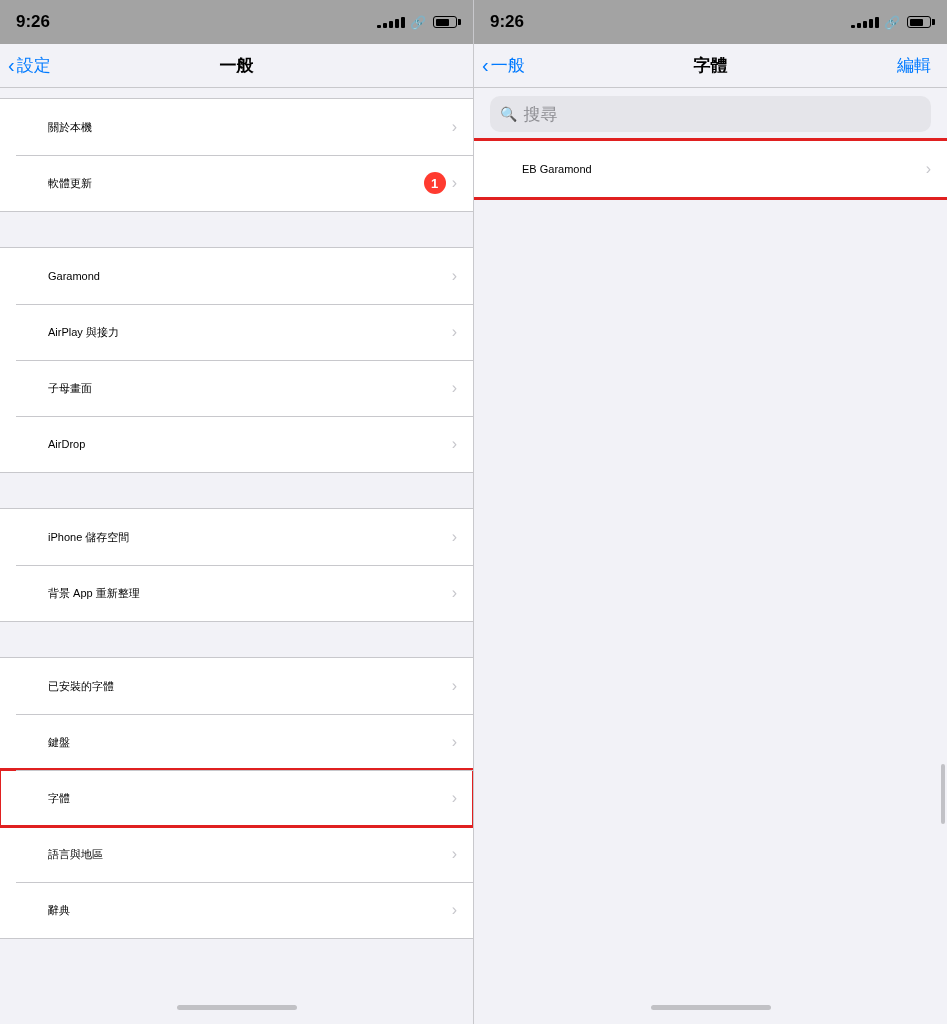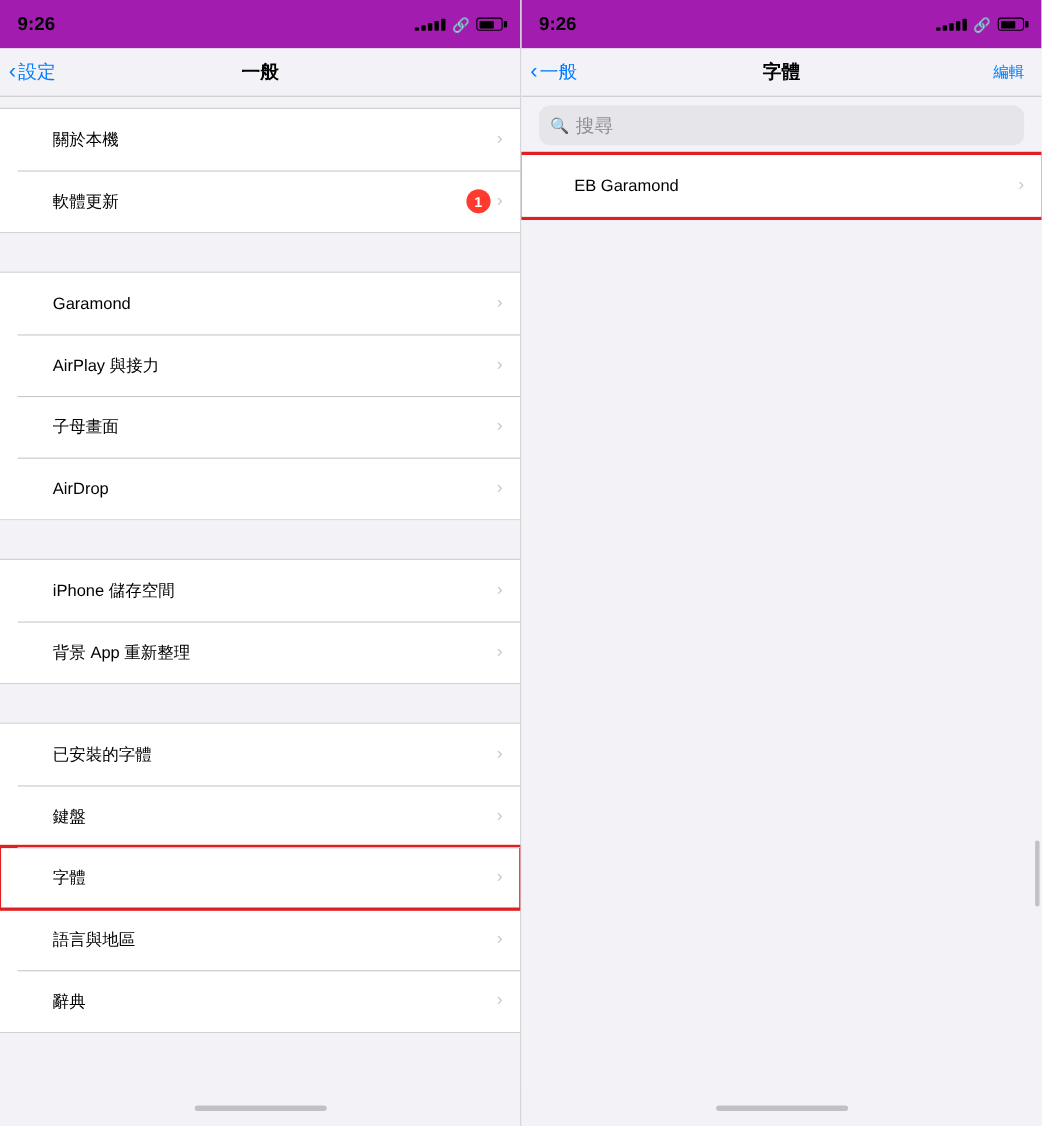--- a/index.html
+++ b/index.html
@@ -18,21 +18,21 @@
       height: 1024px;
       display: flex;
       flex-direction: column;
       background: #f2f2f7;
       overflow: hidden;
     }
 
     
     .status-bar {
       height: 44px;
-      background: #a21caf;
+      background: #a3a3a3;
       display: flex;
       align-items: center;
       justify-content: space-between;
       padding: 0 16px;
       flex-shrink: 0;
     }
     .status-time {
       font-size: 17px;
       font-weight: 600;
       color: #000;
@@ -106,21 +106,21 @@
     }
     .nav-title {
       font-size: 17px;
       font-weight: 600;
       color: #000;
     }
     .nav-action {
       position: absolute;
       right: 16px;
       color: #007aff;
-      font-size: 14px;
+      font-size: 17px;
       cursor: pointer;
     }
     .section-gap {
       height: 35px;
       background: #f2f2f7;
     }
     .section-gap-small {
       height: 10px;
       background: #f2f2f7;
     }
@@ -145,21 +145,21 @@
       top: 0; left: 16px; right: 0;
       height: 1px;
       background: #c8c8cc;
     }
     .list-item-left {
       display: flex;
       align-items: center;
       gap: 10px;
     }
     .list-item-label {
-      font-size: 15px;
+      font-size: 11px;
       color: #000;
       padding-left: 32px;
     }
     .list-item-right {
       display: flex;
       align-items: center;
       gap: 6px;
     }
     .chevron {
       color: #c7c7cc;

